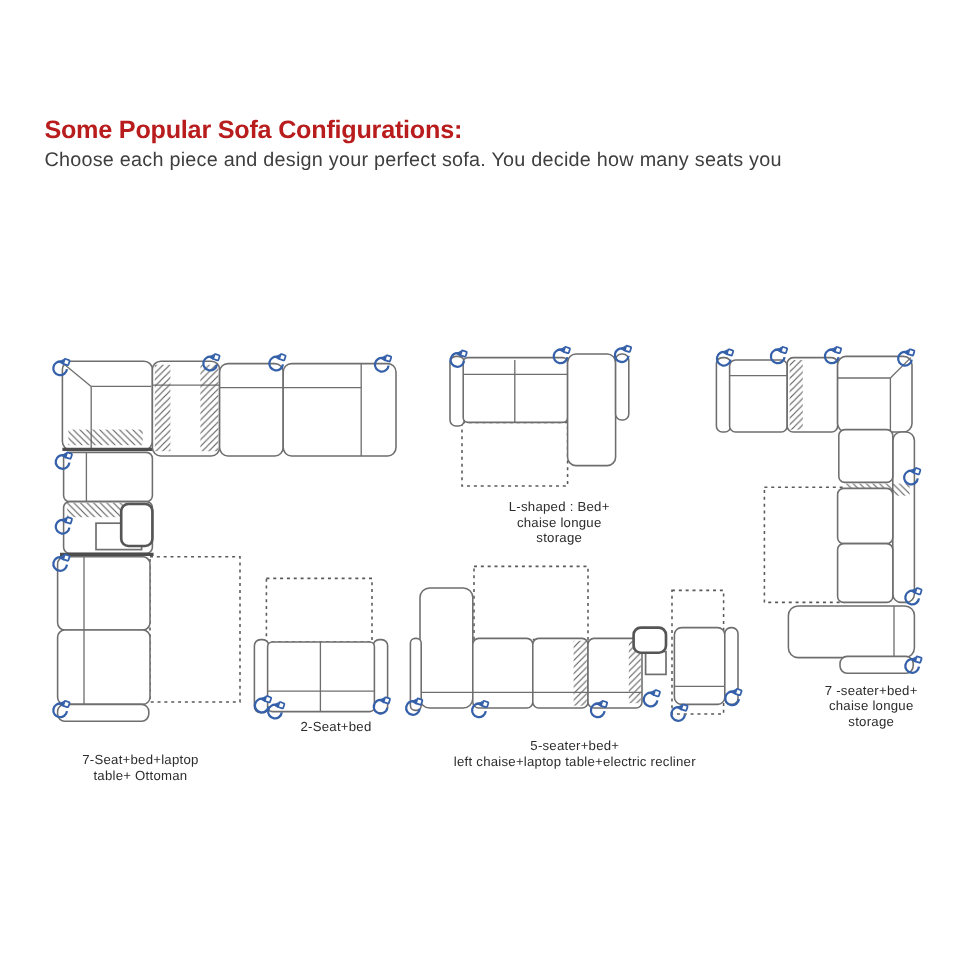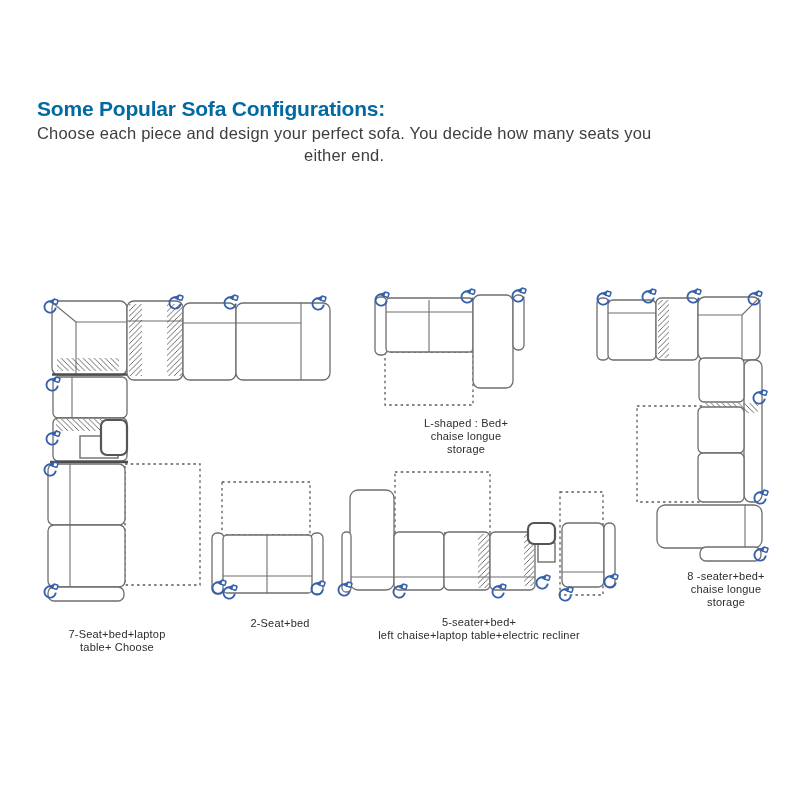--- a/index.html
+++ b/index.html
@@ -1,39 +1,38 @@
 <!DOCTYPE html>
 <html><head>
 <meta charset="utf-8">
 <style>
   html,body{margin:0;padding:0;background:#fff;}
   body{width:800px;height:800px;position:relative;font-family:"Liberation Sans",sans-serif;overflow:hidden;}
-  .page-title{position:absolute;left:37px;top:83px;font-size:21px;font-weight:700;color:#0369a1;letter-spacing:-0.2px;white-space:nowrap;}
-  .intro{position:absolute;left:37px;top:122px;font-size:16.5px;line-height:22px;color:#3e3e3e;letter-spacing:0.2px;text-align:center;}
+  .page-title{position:absolute;left:37px;top:83px;font-size:21px;font-weight:700;color:#b91c1c;letter-spacing:-0.2px;white-space:nowrap;}
+  .intro{position:absolute;left:37px;top:122px;font-size:16.5px;line-height:22px;color:#3e3e3e;letter-spacing:0.2px;}
   .intro span{display:block;white-space:nowrap;}
   .diagram-svg{position:absolute;left:0;top:0;}
   .pc{fill:#fff;stroke:#6e6e6e;stroke-width:1.3;}
   .diagram-svg line{stroke:#6e6e6e;stroke-width:1.1;}
   line.bold-line{stroke:#4d4d4d;stroke-width:2.6;}
   .dash{fill:none;stroke:#5a5a5a;stroke-width:1.3;stroke-dasharray:2.5 3.2;}
   .tbl{fill:#fff;stroke:#555;stroke-width:2.2;}
   .tbl2{fill:#fff;stroke:#6e6e6e;stroke-width:1.4;}
   .hA{fill:url(#hatchA);stroke:none;}
   .hB{fill:url(#hatchB);stroke:none;}
   .lbl{position:absolute;transform:translateX(-50%);font-size:11px;line-height:13px;color:#2c2c2c;text-align:center;letter-spacing:0.2px;}
   .lbl span{display:block;white-space:nowrap;margin-left:28px;}
 </style>
 </head>
 <body>
 
 <h1 class="page-title">Some Popular Sofa Configurations:</h1>
 
 <div class="intro">
   <span>Choose each piece and design your perfect sofa. You decide how many seats you</span>
-  <span>either end.</span>
 </div>
 
 <svg class="diagram-svg" width="800" height="800" viewBox="0 0 800 800">
   <defs>
     <pattern id="hatchA" width="5.5" height="5.5" patternUnits="userSpaceOnUse">
       <path d="M0,5.5 L5.5,0" stroke="#5a5a5a" stroke-width="0.9" fill="none"></path>
       <path d="M-1.4,1.4 L1.4,-1.4" stroke="#5a5a5a" stroke-width="0.9" fill="none"></path>
       <path d="M4.1,6.9 L6.9,4.1" stroke="#5a5a5a" stroke-width="0.9" fill="none"></path>
     </pattern>
     <pattern id="hatchB" width="5.5" height="5.5" patternUnits="userSpaceOnUse">
@@ -164,31 +163,31 @@
     <use href="#rot" x="693" y="297"></use>
     <use href="#rot" x="754" y="299"></use>
     <use href="#rot" x="759" y="398"></use>
     <use href="#rot" x="760" y="498"></use>
     <use href="#rot" x="760" y="555"></use>
   </g>
 </svg>
 
 <div class="lbl" style="left:103px;top:628px;text-align:center;">
   <span>7-Seat+bed+laptop</span>
-  <span>table+ Choose</span>
+  <span>table+ Ottoman</span>
 </div>
-<div class="lbl" style="left:266px;top:617px;">
+<div class="lbl" style="left:266px;top:600px;">
   <span>2-Seat+bed</span>
 </div>
 <div class="lbl" style="left:452px;top:417px;">
   <span>L-shaped : Bed+</span>
   <span>chaise longue</span>
   <span>storage</span>
 </div>
 <div class="lbl" style="left:465px;top:616px;">
   <span>5-seater+bed+</span>
   <span>left chaise+laptop table+electric recliner</span>
 </div>
 <div class="lbl" style="left:712px;top:570px;">
-  <span>8 -seater+bed+</span>
+  <span>7 -seater+bed+</span>
   <span>chaise longue</span>
   <span>storage</span>
 </div>
 
 </body></html>

